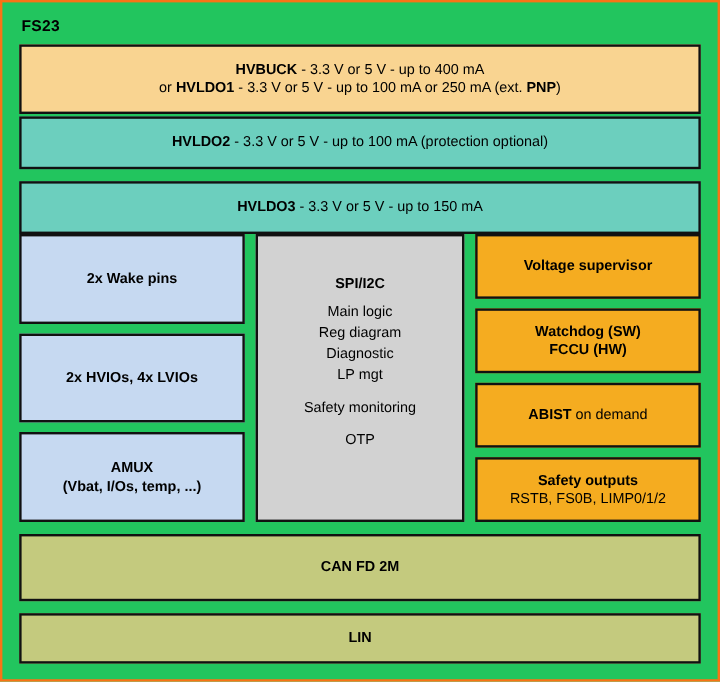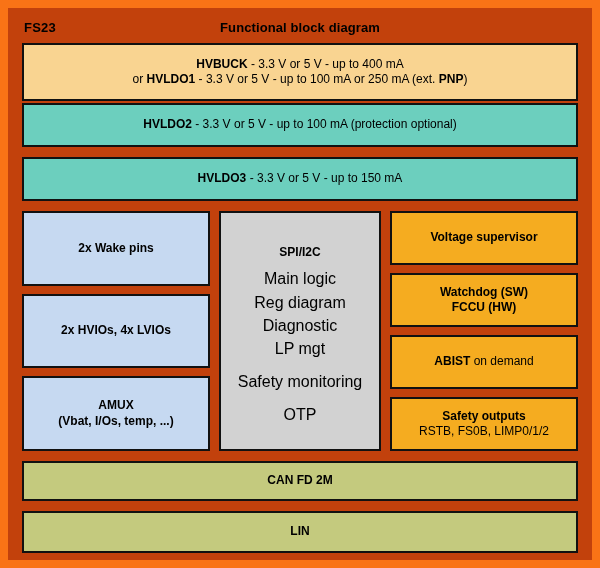--- a/index.html
+++ b/index.html
@@ -13,22 +13,22 @@
     font-family: "Liberation Sans", sans-serif;
     color: #000000;
     overflow: hidden;
   }
 
   #diagram-root {
     position: relative;
     width: 600px;
     height: 568px;
     box-sizing: border-box;
-    background: #c2410c;
-    border: 8px solid #f97316;
+    background: #22c55e;
+    border: 2px solid #f97316;
   }
 
   .inner {
     position: absolute;
     left: 0; top: 0; right: 0; bottom: 0;
     padding: 6px 14px 8px 14px;
     box-sizing: border-box;
     display: flex;
     flex-direction: column;
   }
@@ -78,28 +78,27 @@
   .c-blue   { background: #c6d9f1; }
   .c-gray   { background: #d2d2d2; }
   .c-orange { background: #f5ac20; }
   .c-olive  { background: #c4ca7e; }
 
   
   .row-full { flex: 0 0 auto; }
   #block-hvbuck  { height: 58px; margin-top: 3px; }
   #block-hvldo2  { height: 44px; margin-top: 2px; }
   #block-hvldo3  { height: 44px; margin-top: 10px; }
-  #block-canfd   { height: 40px; margin-top: 10px; }
+  #block-canfd   { height: 56px; margin-top: 10px; }
   #block-lin     { height: 42px; margin-top: 10px; }
 
   
   .columns {
     display: flex;
     flex-direction: row;
-    margin-top: 10px;
     height: 240px;
     flex: 0 0 240px;
     gap: 9px;
   }
   .col-side {
     flex: 0 0 188px;
     display: flex;
     flex-direction: column;
     gap: 8px;
   }
@@ -111,31 +110,30 @@
   .col-center .block {
     flex: 1 1 auto;
     width: 100%;
     justify-content: flex-start;
     padding-top: 32px;
   }
 
   .center-group { margin-bottom: 10px; }
   .center-group:last-child { margin-bottom: 0; }
   .center-title { font-weight: bold; font-size: 12px; margin-bottom: 7px; }
-  .center-line { font-size: 16px; line-height: 1.45; }
+  .center-line { font-size: 12px; line-height: 1.45; }
 </style>
 </head>
 <body>
 
 <div id="diagram-root">
   <div class="inner">
 
     <div class="title-row">
       <span class="part-id">FS23</span>
-      <span class="diagram-title">Functional block diagram</span>
     </div>
 
     <div class="block c-buck row-full" id="block-hvbuck">
       <span class="line">
         <span class="b">HVBUCK</span><span> - 3.3 V or 5 V - up to 400 mA</span>
       </span>
       <span class="line">
         <span>or </span><span class="b">HVLDO1</span><span> - 3.3 V or 5 V - up to 100 mA or 250 mA (ext. </span><span class="b">PNP</span><span>)</span>
       </span>
     </div>

